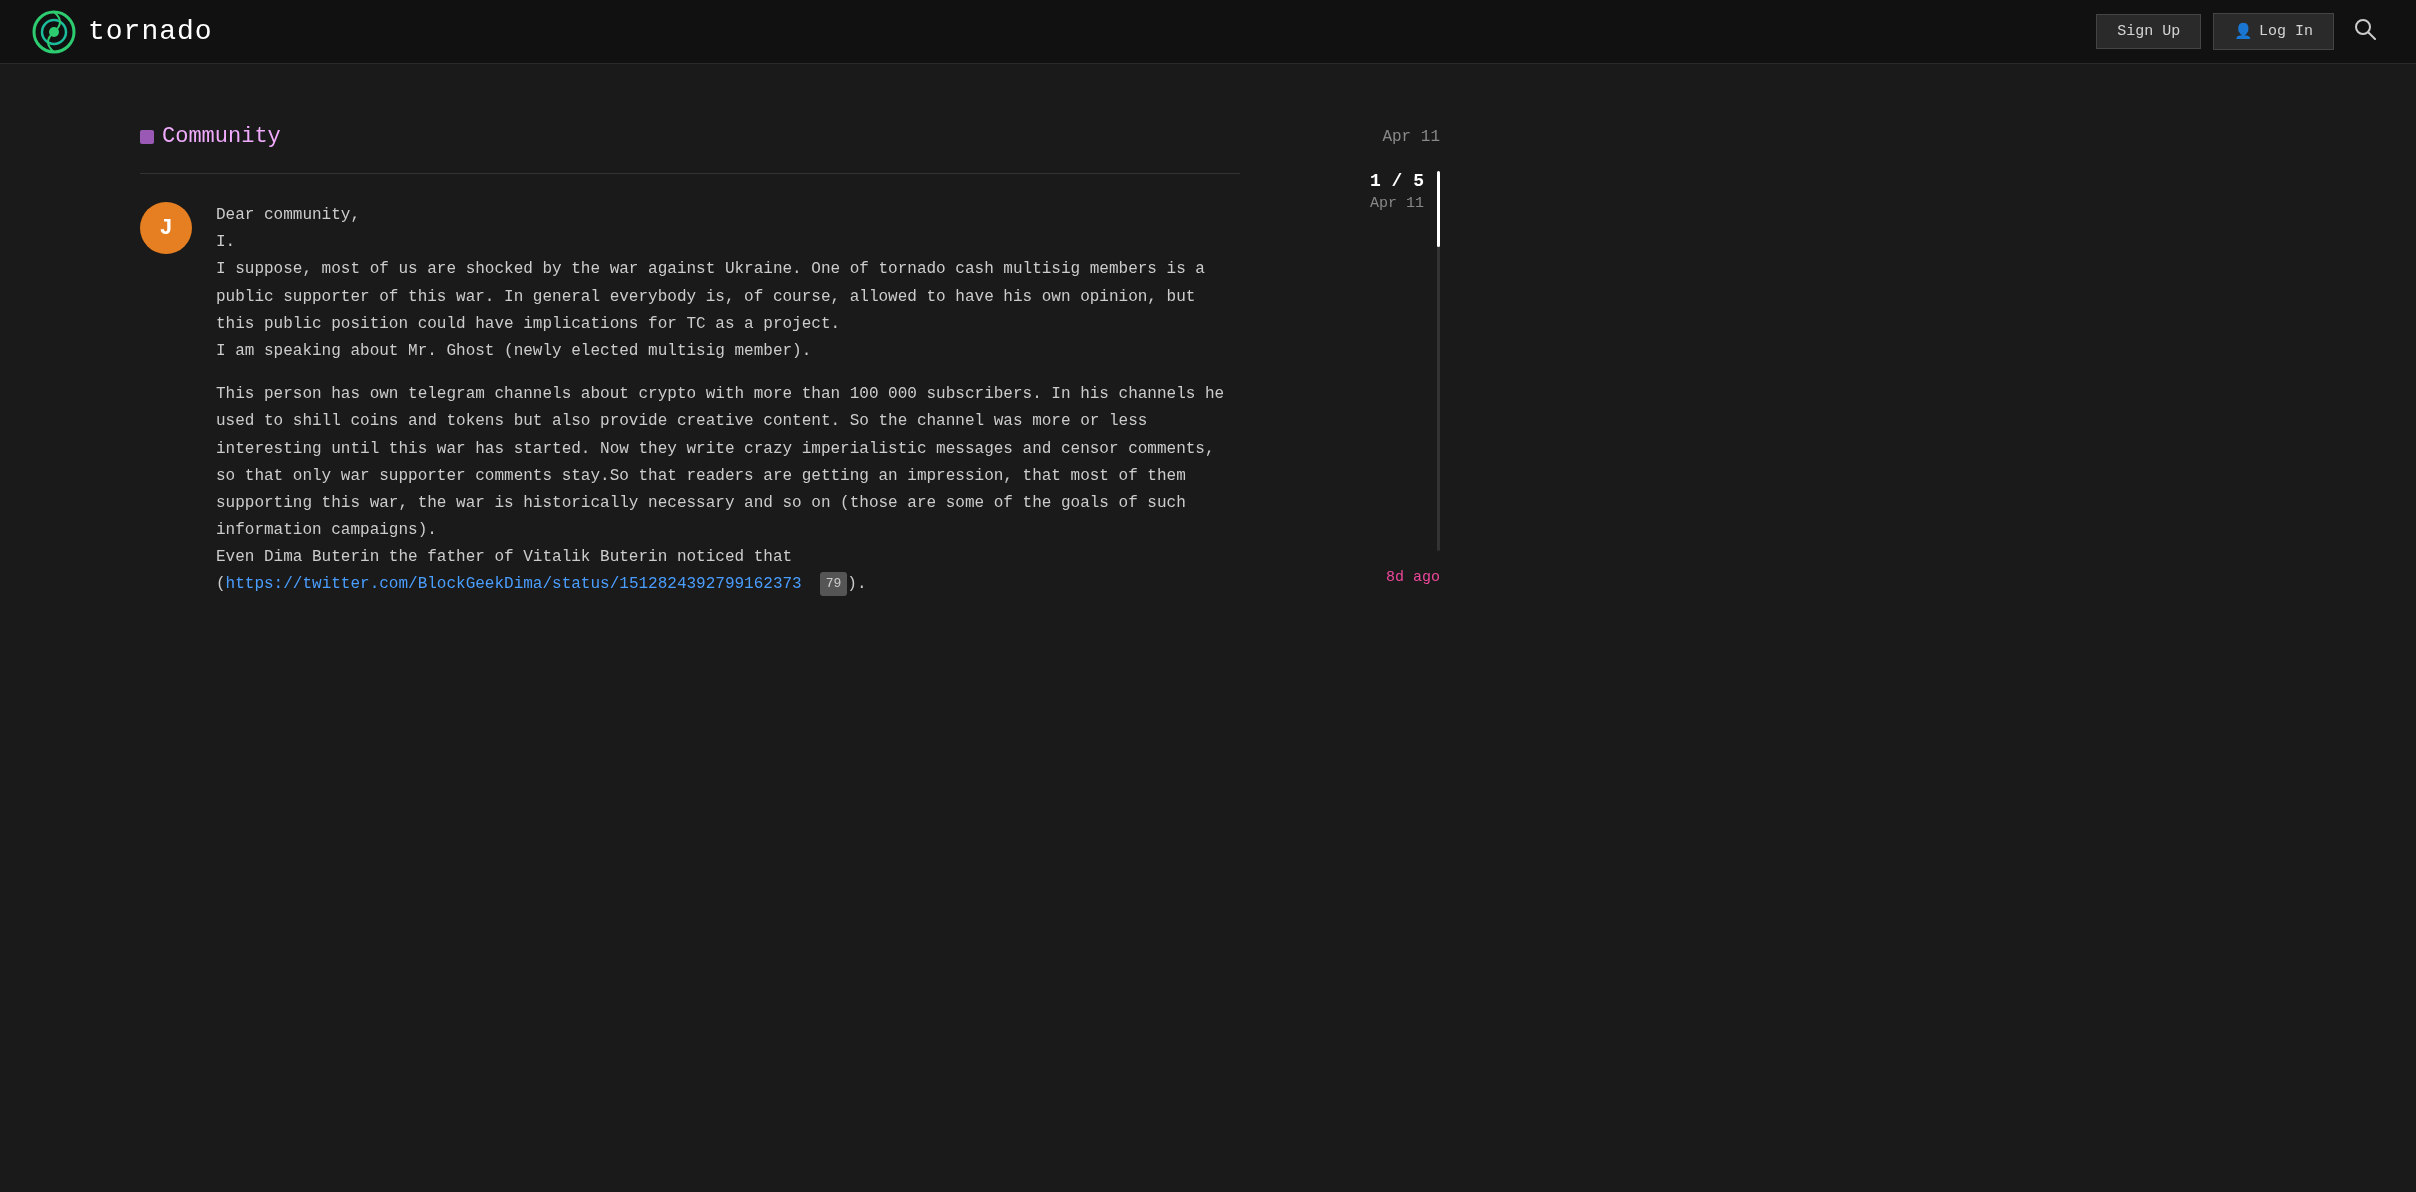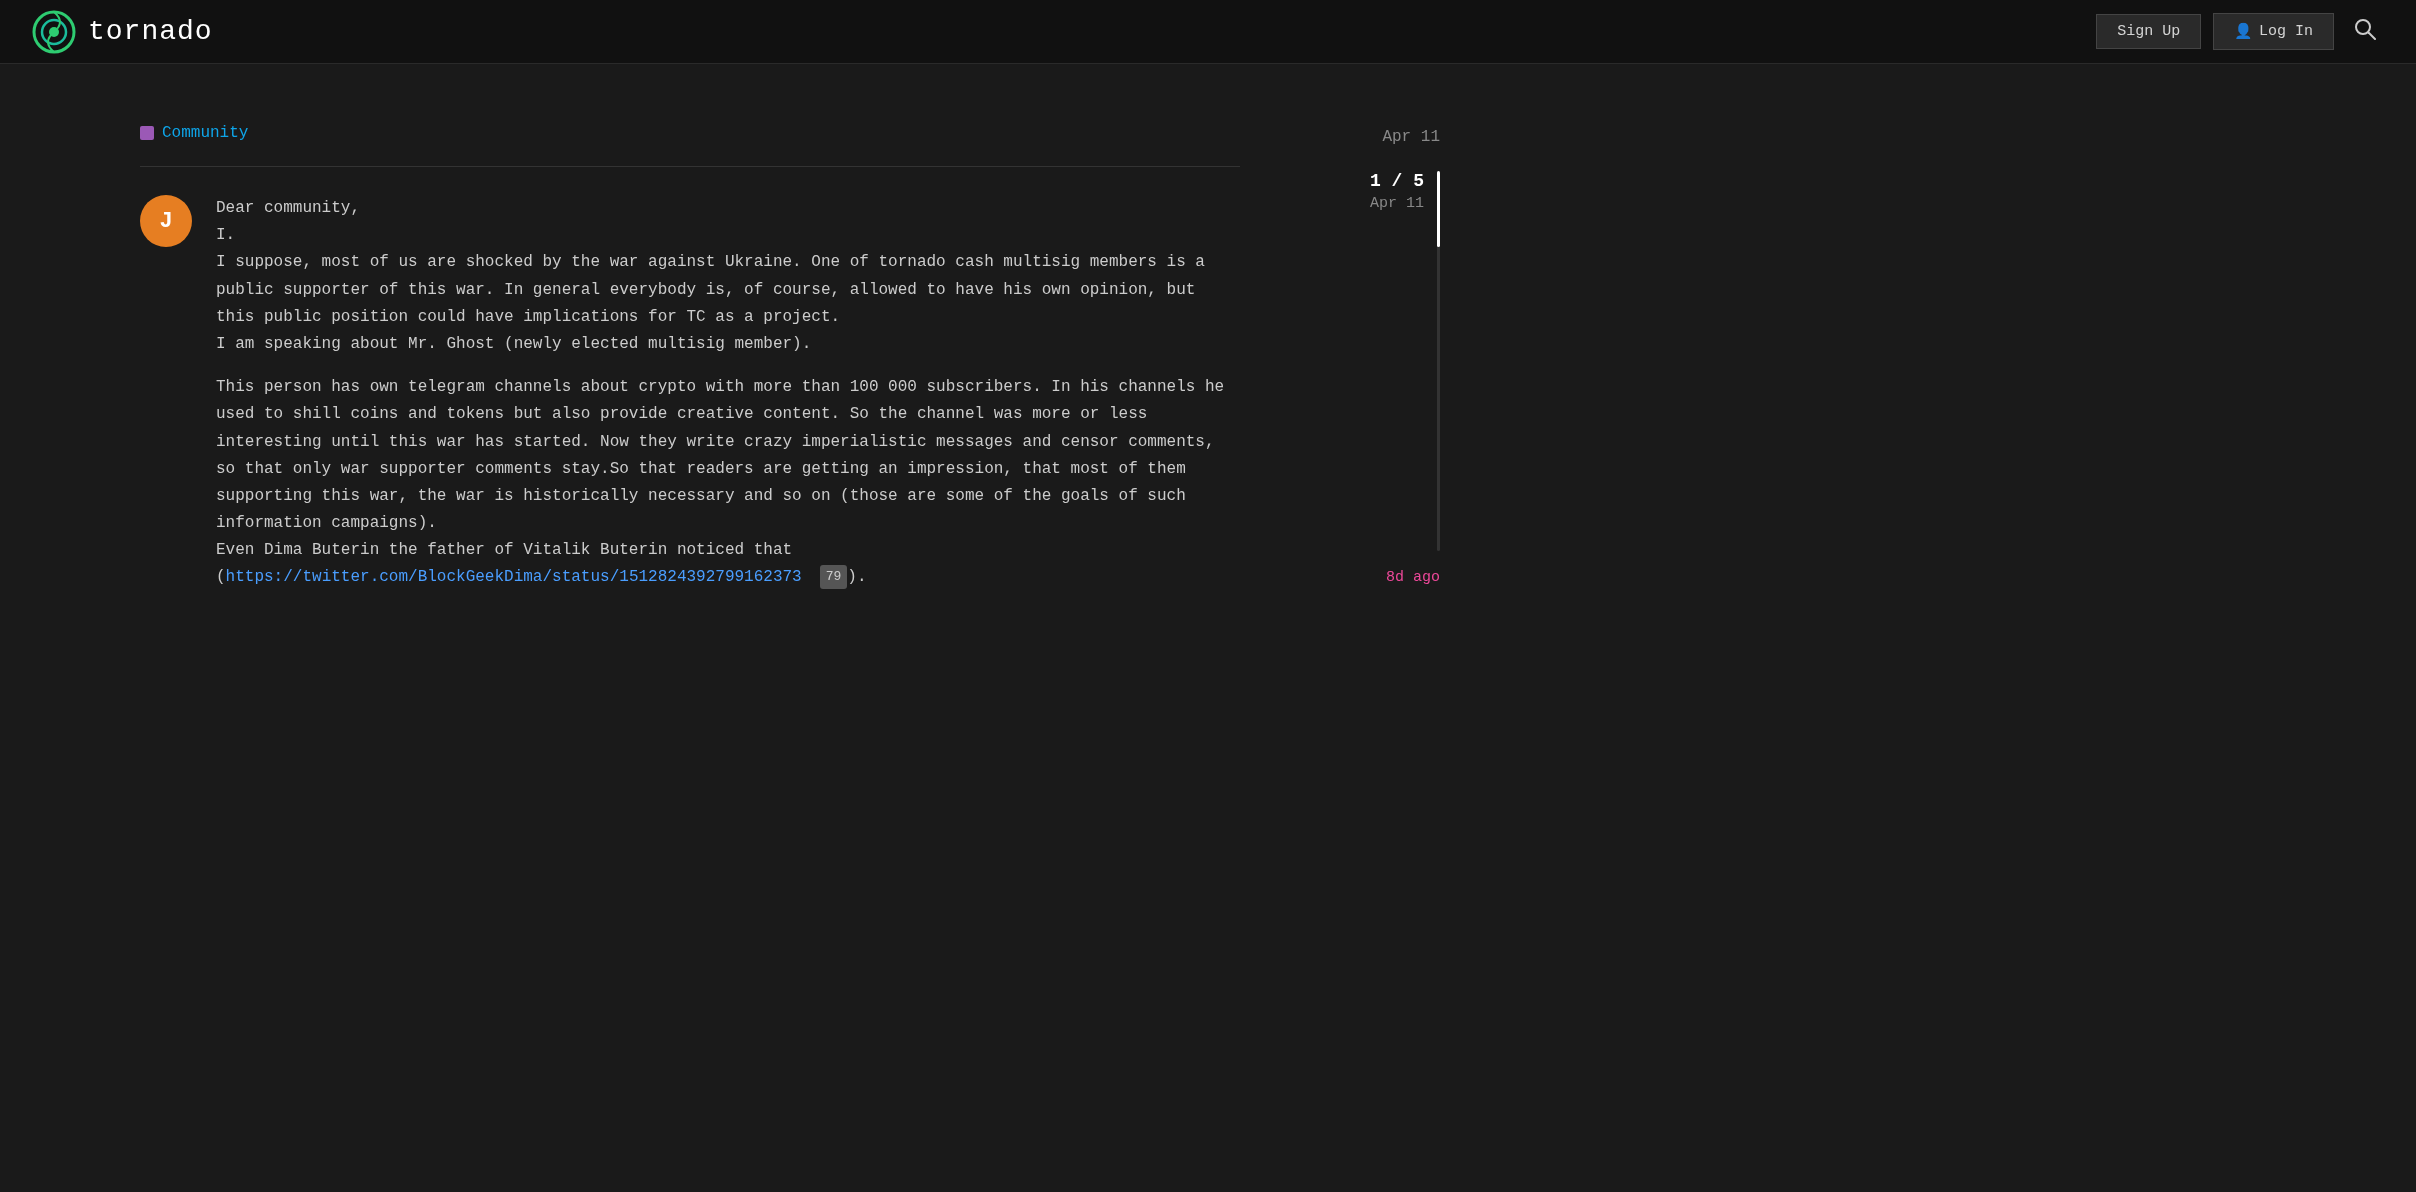--- a/index.html
+++ b/index.html
@@ -115,22 +115,22 @@
 
     .category-dot {
       width: 14px;
       height: 14px;
       background-color: #9b59b6;
       border-radius: 2px;
       flex-shrink: 0;
     }
 
     .category-label {
-      color: #0ea5e9;
-      font-size: 16px;
+      color: #f0abfc;
+      font-size: 22px;
       font-family: 'Courier New', Courier, monospace;
     }
 
     .divider {
       border: none;
       border-top: 1px solid #333;
       margin-bottom: 28px;
     }
 
     

